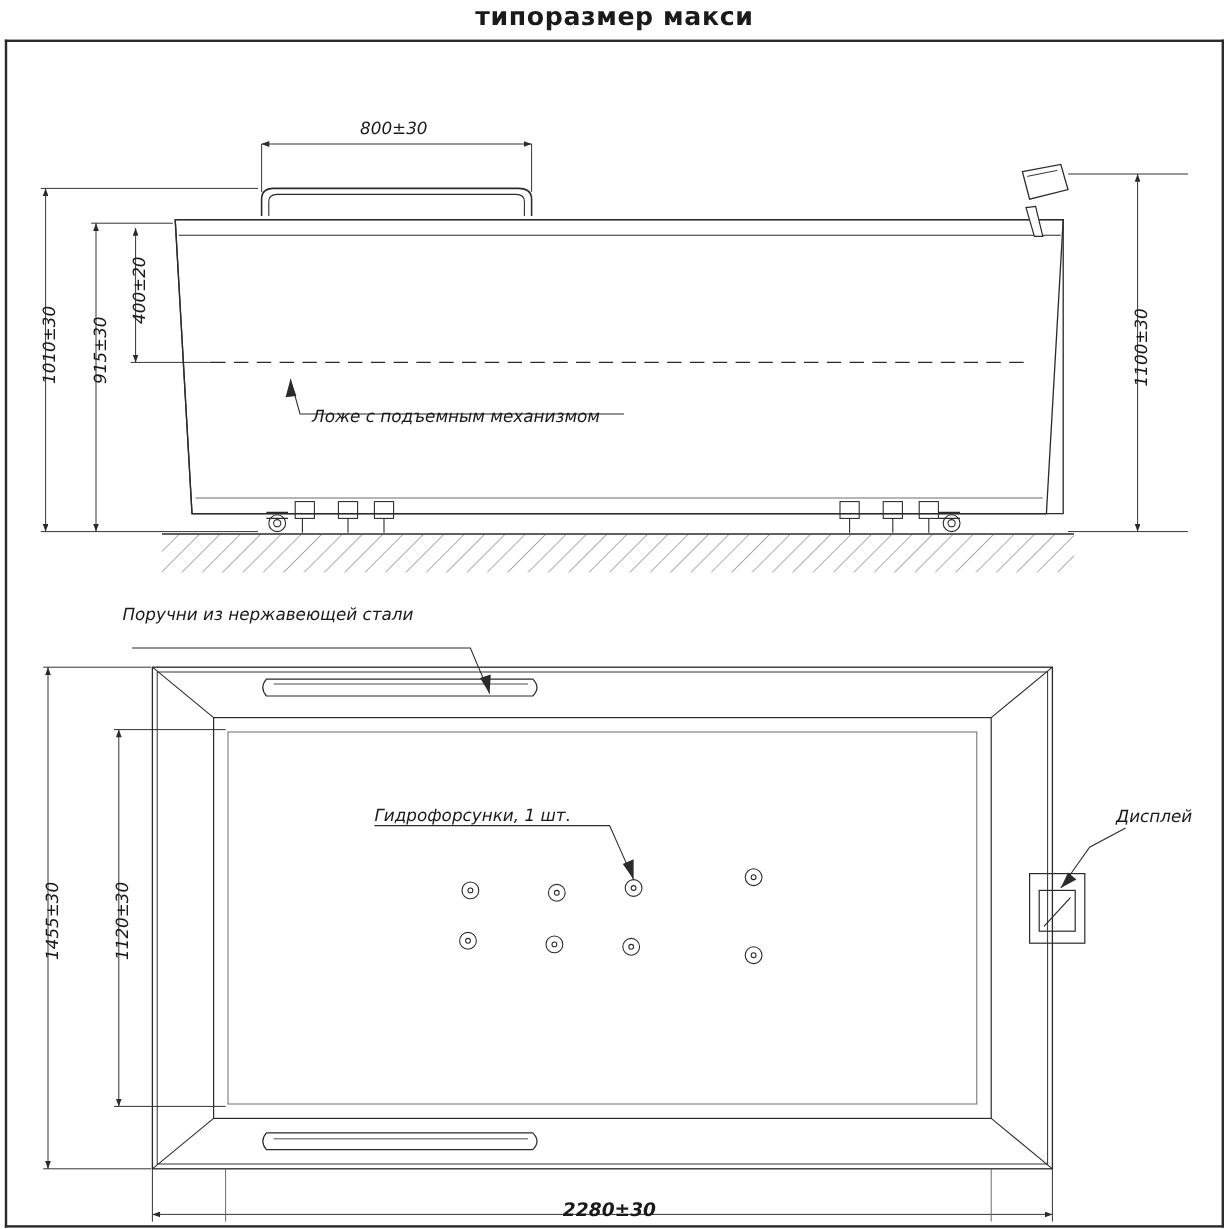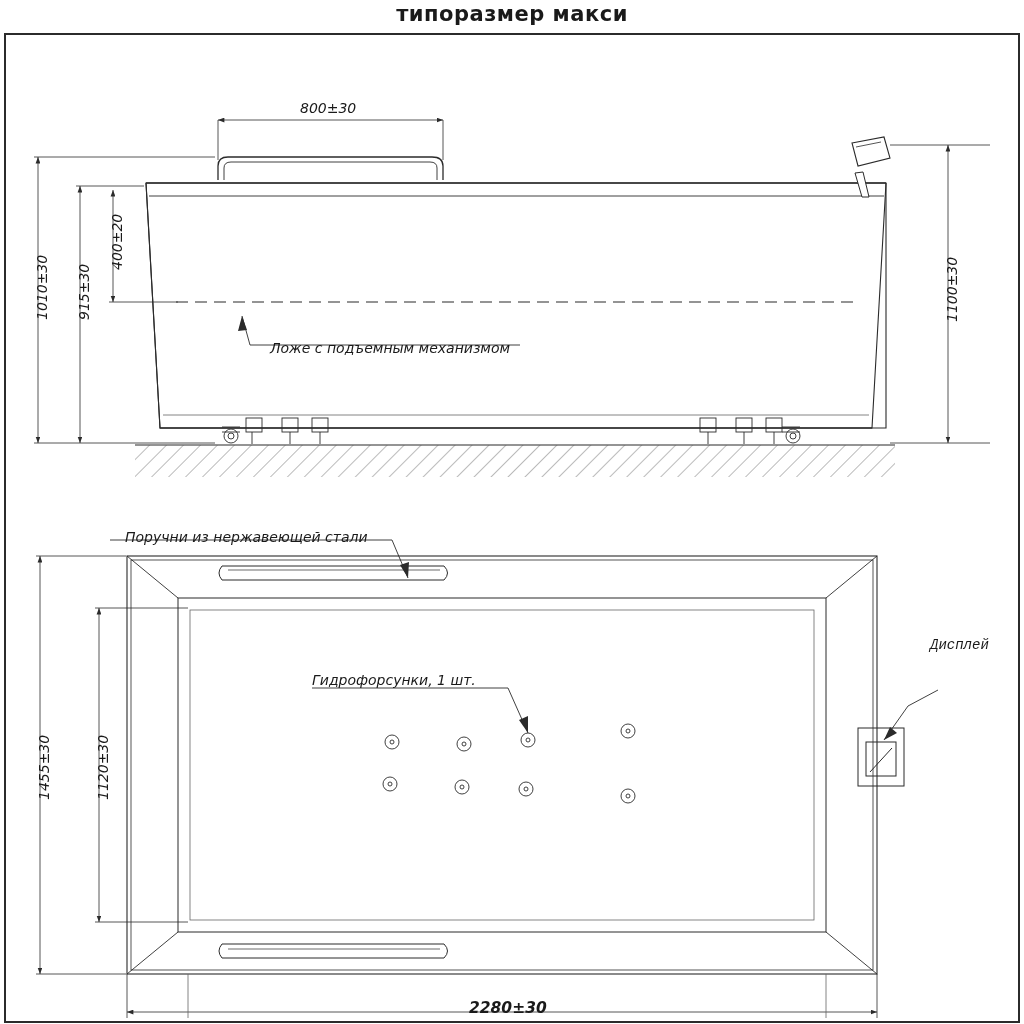--- a/index.html
+++ b/index.html
@@ -220,27 +220,27 @@
   <div class="lbl" style="left:300px; top:100px;font-style:italic;">800±30</div>
 
   <div class="lbl vert" style="left:34px; top:320px; transform: rotate(-90deg);">1010±30</div>
 
   <div class="lbl vert" style="left:76px; top:320px; transform: rotate(-90deg);">915±30</div>
 
   <div class="lbl vert" style="left:109px; top:270px; transform: rotate(-90deg);">400±20</div>
 
   <div class="lbl vert" style="left:944px; top:322px; transform: rotate(-90deg);">1100±30</div>
 
-  <div class="lbl" style="left:270px; top:340px;">Ложе с подъемным механизмом</div>
-
-  <div class="lbl" style="left:102px; top:529px;margin-left:23px;">Поручни из нержавеющей стали</div>
+  <div class="lbl" style="left:260px; top:340px;">Ложе с подъемным механизмом</div>
+
+  <div class="lbl" style="left:102px; top:505px;">Поручни из нержавеющей стали</div>
 
   <div class="lbl" style="left:312px; top:672px;">Гидрофорсунки, 1 шт.</div>
 
-  <div class="lbl" style="left:930px; top:637px;font-family:Liberation Mono, monospace;">Дисплей</div>
+  <div class="lbl" style="left:930px; top:673px;">Дисплей</div>
 
   <div class="lbl vert" style="left:36px; top:800px; transform: rotate(-90deg);">1455±30</div>
 
   <div class="lbl vert" style="left:95px; top:800px; transform: rotate(-90deg);">1120±30</div>
 
   <div class="lbl big" style="left:469px; top:999px;">2280±30</div>
 
 </div>
 
 </body></html>

